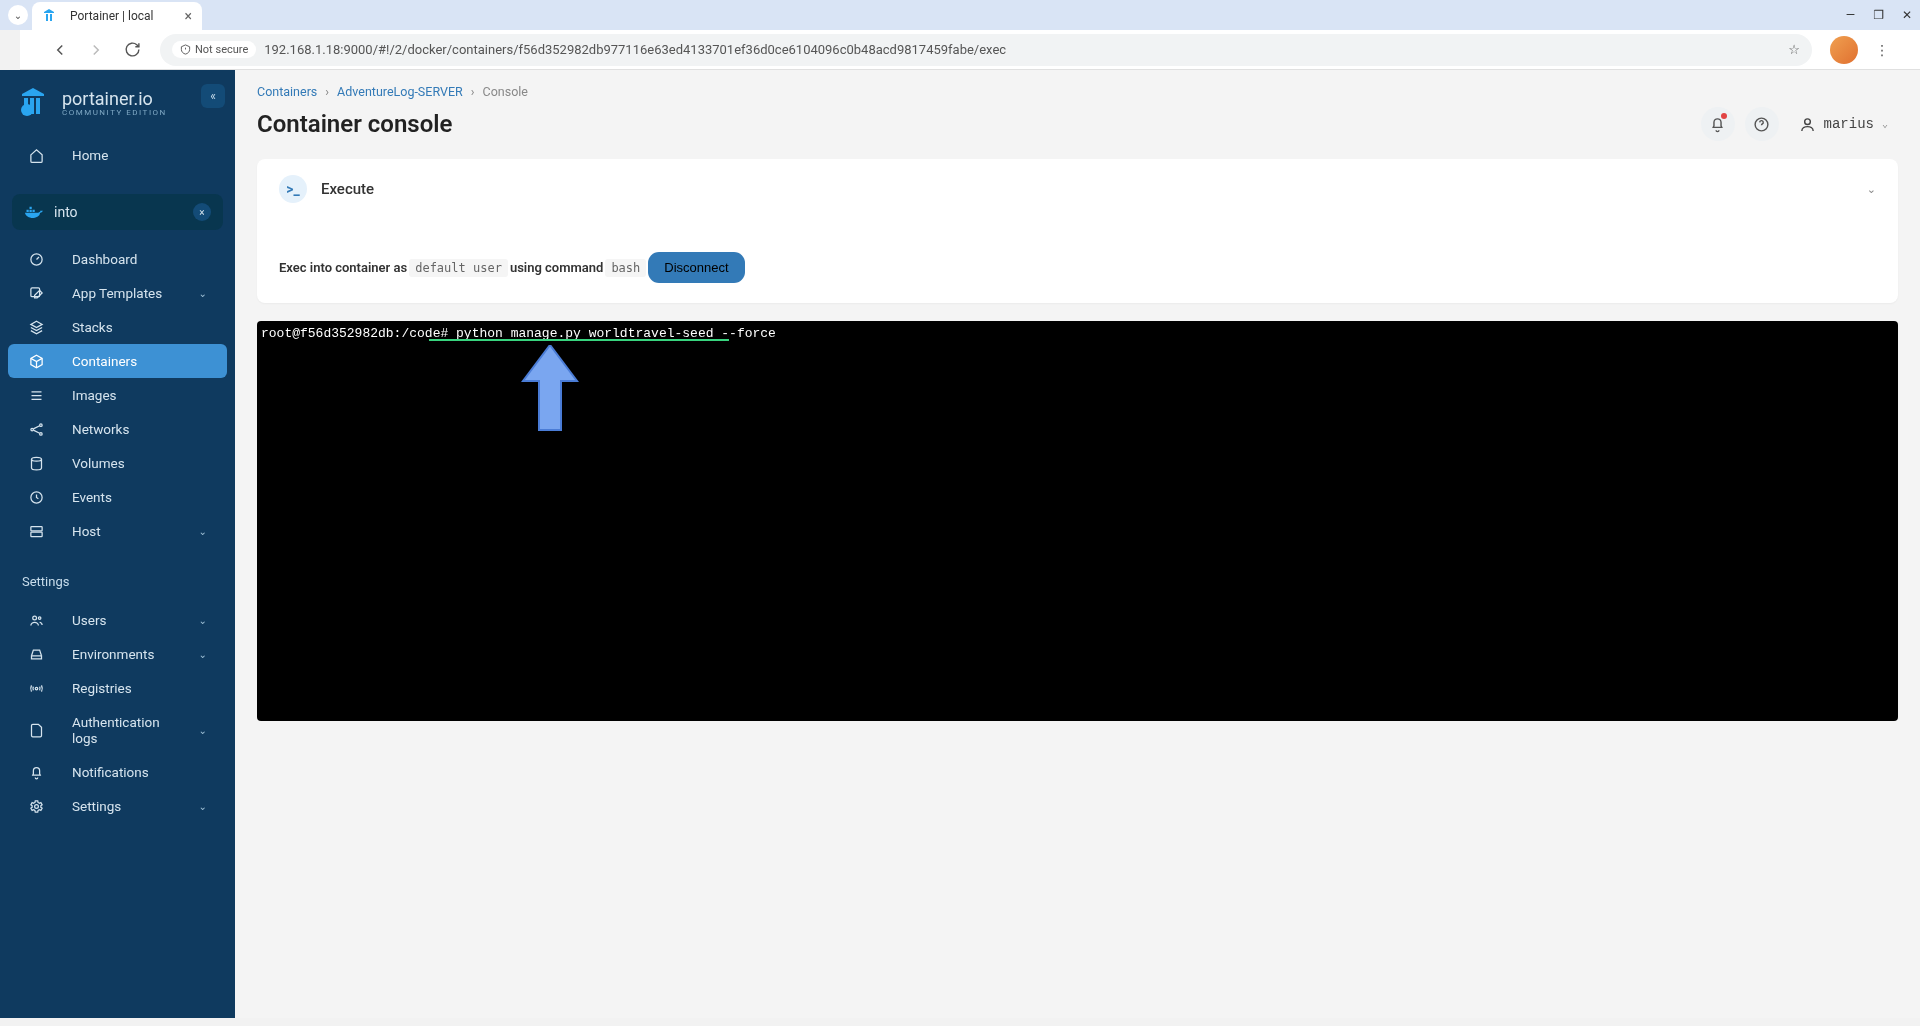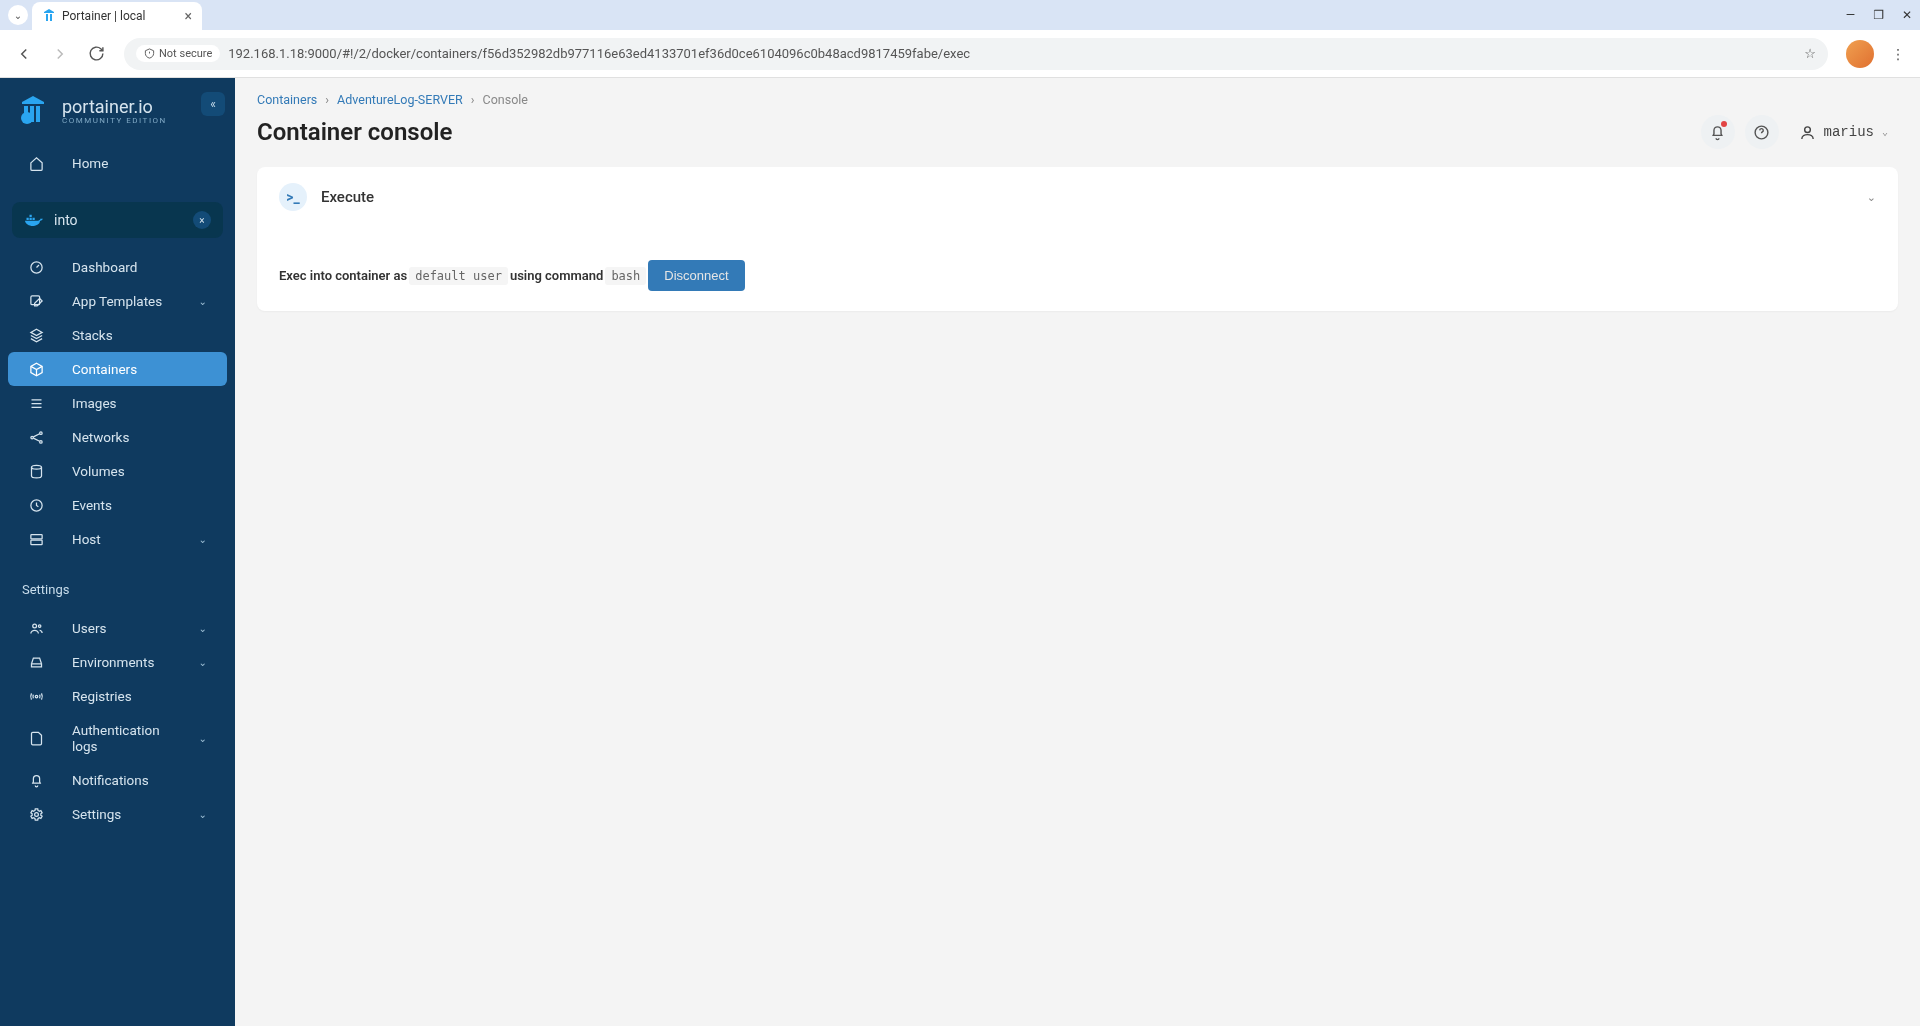--- a/index.html
+++ b/index.html
@@ -1,27 +1,27 @@
 <!DOCTYPE html>
 <html><head>
 <meta charset="utf-8">
 <style>
 * { box-sizing: border-box; margin: 0; padding: 0; }
 body { font-family: -apple-system, BlinkMacSystemFont, "Segoe UI", Roboto, sans-serif; font-size: 14px; color: #333; background: #f2f2f2; overflow: hidden; }
 
 
 .browser-chrome { background: #d9e4f5; height: 30px; display: flex; align-items: center; padding: 0 8px; }
 .tab-dropdown { width: 20px; height: 20px; border-radius: 50%; background: #fff; display: flex; align-items: center; justify-content: center; font-size: 10px; color: #555; margin-right: 4px; }
-.tab { background: #fff; border-radius: 8px 8px 0 0; height: 28px; margin-top: 2px; padding: 0 10px; display: flex; align-items: center; gap: 6px; min-width: 170px; font-size: 12px; color: #333; }
+.tab { background: #fff; border-radius: 8px 8px 0 0; height: 28px; margin-top: 2px; padding: 0 10px; display: flex; align-items: center; gap: 14px; min-width: 170px; font-size: 12px; color: #333; }
 .tab-favicon { width: 14px; height: 14px; display:flex;align-items:center;justify-content:center;color:#2aa5f0; }
 .tab-close { font-size: 14px; color: #666; margin-left: auto; cursor:pointer;}
 .window-controls { margin-left: auto; display: flex; gap: 18px; color:#333; }
 .window-controls span{cursor:pointer;font-size:12px;}
 
-.addr-bar { background: #fff; height: 48px; display: flex; align-items: center; padding: 0 8px; gap: 4px; border-bottom: 1px solid #e0e0e0;}
+.addr-bar { background: #fff; height: 40px; display: flex; align-items: center; padding: 0 24px; gap: 4px; border-bottom: 1px solid #e0e0e0; margin-left: 20px;}
 .nav-btn { width: 32px; height: 32px; display: flex; align-items: center; justify-content: center; color:#555; border-radius:50%; cursor:pointer;}
 .nav-btn.disabled{color:#bbb;}
 .url-box { flex: 1; background: #f1f3f4; border-radius: 18px; height: 32px; display: flex; align-items: center; padding: 0 12px; gap: 8px; font-size: 13px; color: #555; margin: 0 8px;}
 .url-box .secure { background:#fff;border-radius:12px;padding:2px 8px;font-size:11px;color:#555;display:flex;align-items:center;gap:4px;}
 .url-box .star { margin-left: auto; color:#555;}
 .profile-btn { width: 28px; height: 28px; border-radius: 50%; background: linear-gradient(135deg,#f0a050,#e07030); margin: 0 6px; }
 .menu-dots { width: 28px; display: flex; align-items: center; justify-content: center; color:#555; cursor:pointer;}
 
 
 .app { display: flex; height: calc(100vh - 30px - 48px); }
@@ -56,21 +56,21 @@
 .user-btn .chev{font-size:10px;color:#888;}
 
 .card { background: #fff; border-radius: 8px; margin: 18px 22px; padding: 0; box-shadow: 0 1px 2px rgba(0,0,0,0.04);}
 .card-hdr { padding: 16px 22px; display: flex; align-items: center; gap: 14px;}
 .card-hdr-icon{ width:28px;height:28px;border-radius:50%;background:#e5f1fb;color:#337ab7;display:flex;align-items:center;justify-content:center;font-weight:700;}
 .card-hdr-title{ font-size:15px; font-weight:500;}
 .card-hdr .chev{margin-left:auto;color:#888;font-size:11px;}
 .card-body{ padding: 0 22px 20px; display:flex;align-items:center;gap:2px;flex-wrap:wrap;margin-top:33px;}
 .card-body .lbl{font-weight:600;font-size:13px;}
 .code-chip{font-family:Menlo,Consolas,monospace;font-size:12px;color:#666;background:#f5f5f5;padding:2px 6px;border-radius:3px;}
-.btn-primary{background:#337ab7;color:#e5e5e5;border:none;padding:8px 16px;border-radius:4px;font-size:13px;cursor:pointer;}
+.btn-primary{background:#337ab7;color:#000000;border:none;padding:8px 16px;border-radius:11px;font-size:13px;cursor:pointer;}
 
 .terminal { background: #000; color: #fff; font-family: Menlo, Consolas, "Courier New", monospace; font-size: 13px; margin: 0 22px 22px; border-radius: 4px; height: 400px; padding: 4px 4px; position: relative; line-height: 1.4;}
 .terminal .prompt{color:#fff;}
 .terminal .cmd{color:#fff;}
 .underline{position:absolute;height:2px;background:#38d47e;}
 .arrow-annot{position:absolute;}
 
 svg{display:block;}
 </style>
 </head>
@@ -363,14 +363,24 @@
       </div>
       <div class="card-body">
         <span class="lbl">Exec into container as</span>
         <span class="code-chip">default user</span>
         <span class="lbl">using command</span>
         <span class="code-chip">bash</span>
         <button class="btn-primary">Disconnect</button>
       </div>
     </div>
 
+    <div class="terminal">
+      <span class="prompt">root@f56d352982db:/code#</span>
+      <span class="cmd">python manage.py worldtravel-seed --force</span>
+      <div class="underline" style="left:172px;top:18px;width:300px;"></div>
+      <div class="arrow-annot" style="left:264px;top:24px;">
+        <svg width="58" height="90" viewBox="0 0 58 90">
+            <path d="M29 0 L56 36 L40 36 L40 85 L18 85 L18 36 L2 36 Z" fill="#7aa6f0" stroke="#4a7cd6" stroke-width="2"></path>
+          </svg>
+      </div>
+    </div>
   </main>
 </div>
 
 </body></html>

